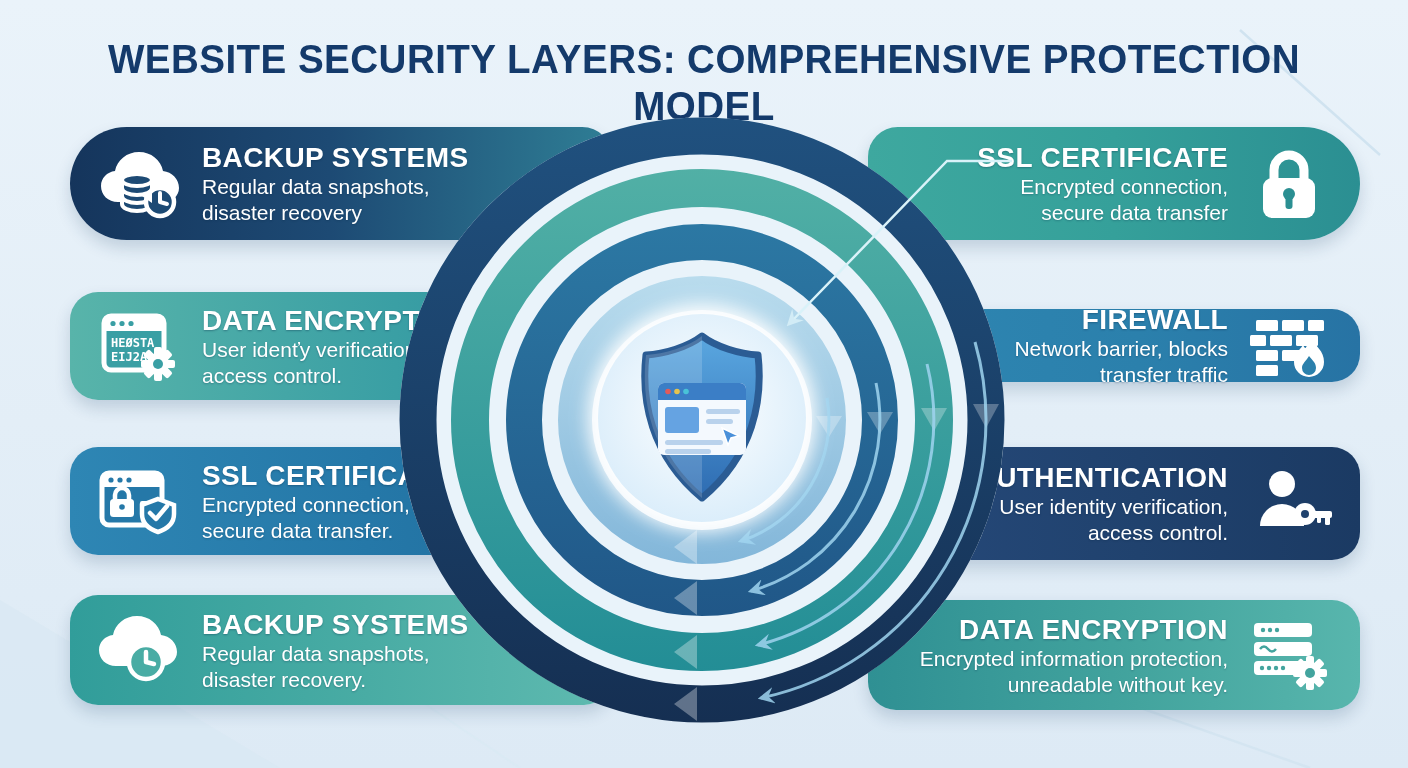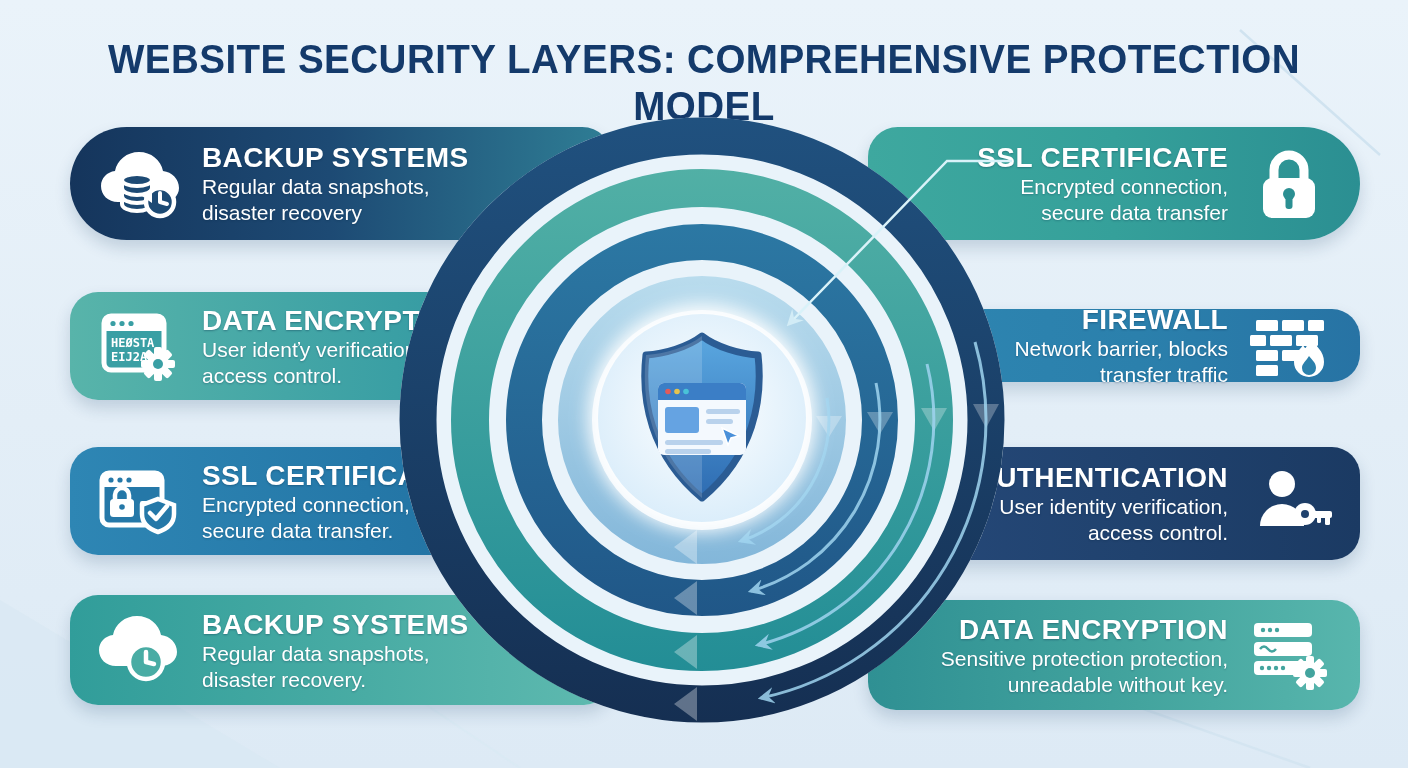--- a/index.html
+++ b/index.html
@@ -208,21 +208,21 @@
       <circle cx="63" cy="58" r="4" fill="#20426e"></circle>
       <rect x="70" y="55" width="20" height="7" rx="2" fill="#fff"></rect>
       <rect x="83" y="60" width="5" height="9" rx="1.5" fill="#fff"></rect>
       <rect x="75" y="60" width="4" height="7" rx="1.5" fill="#fff"></rect>
     </svg>
   </div>
 
   <div class="banner right" id="rb3">
     <div class="txt">
       <div class="b-title">DATA ENCRYPTION</div>
-      <div class="b-desc">Sensitive protection protection,
+      <div class="b-desc">Encrypted information protection,
 unreadable without key.</div>
     </div>
     <svg class="icon" viewBox="0 0 96 96">
       <g fill="#fff">
         <rect x="12" y="16" width="58" height="14" rx="4"></rect>
         <rect x="12" y="35" width="58" height="14" rx="4"></rect>
         <rect x="12" y="54" width="58" height="14" rx="4"></rect>
       </g>
       <circle cx="21" cy="23" r="2.2" fill="#43a49e"></circle>
         <circle cx="28" cy="23" r="2.2" fill="#43a49e"></circle>

